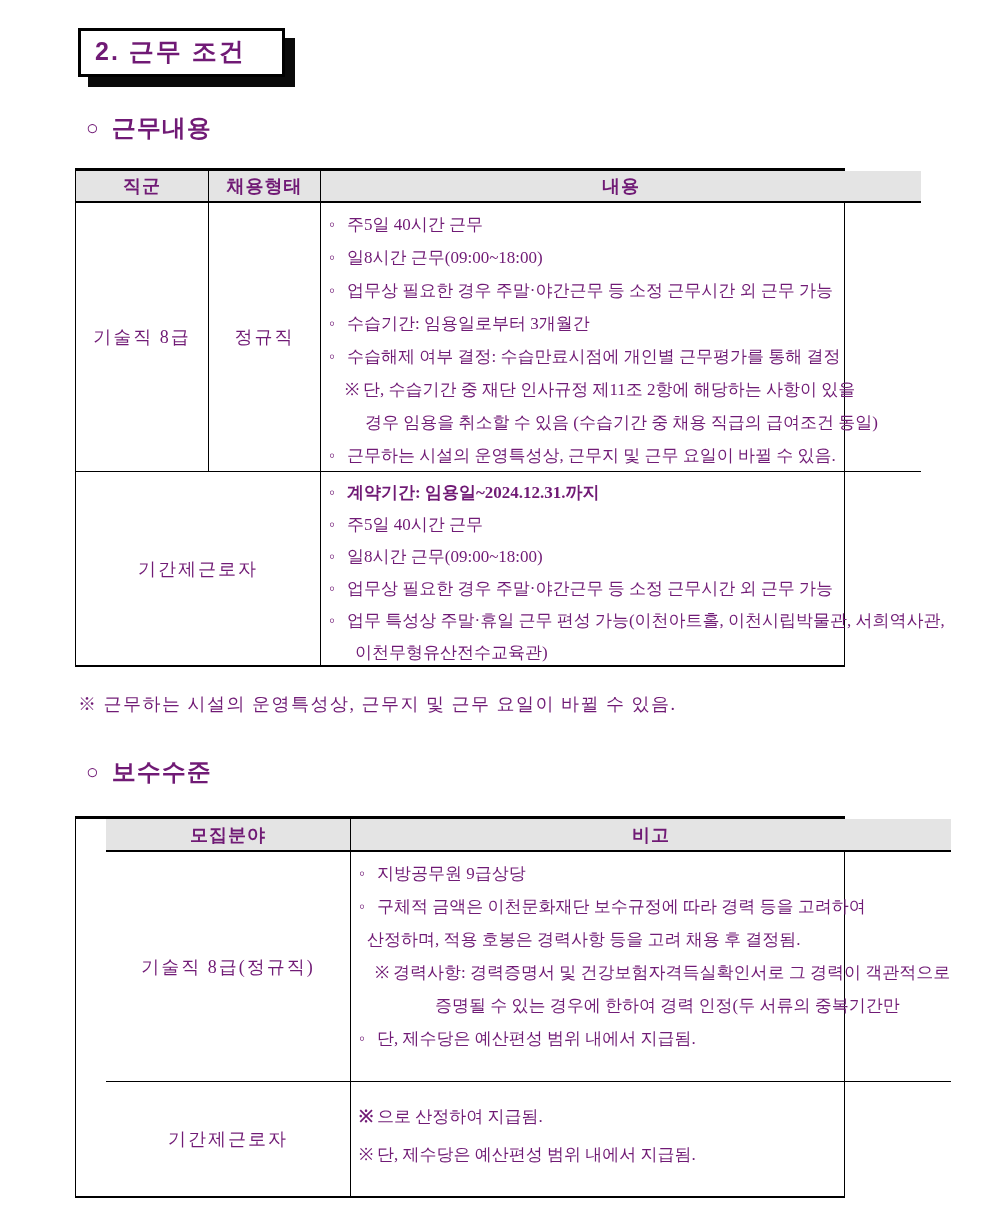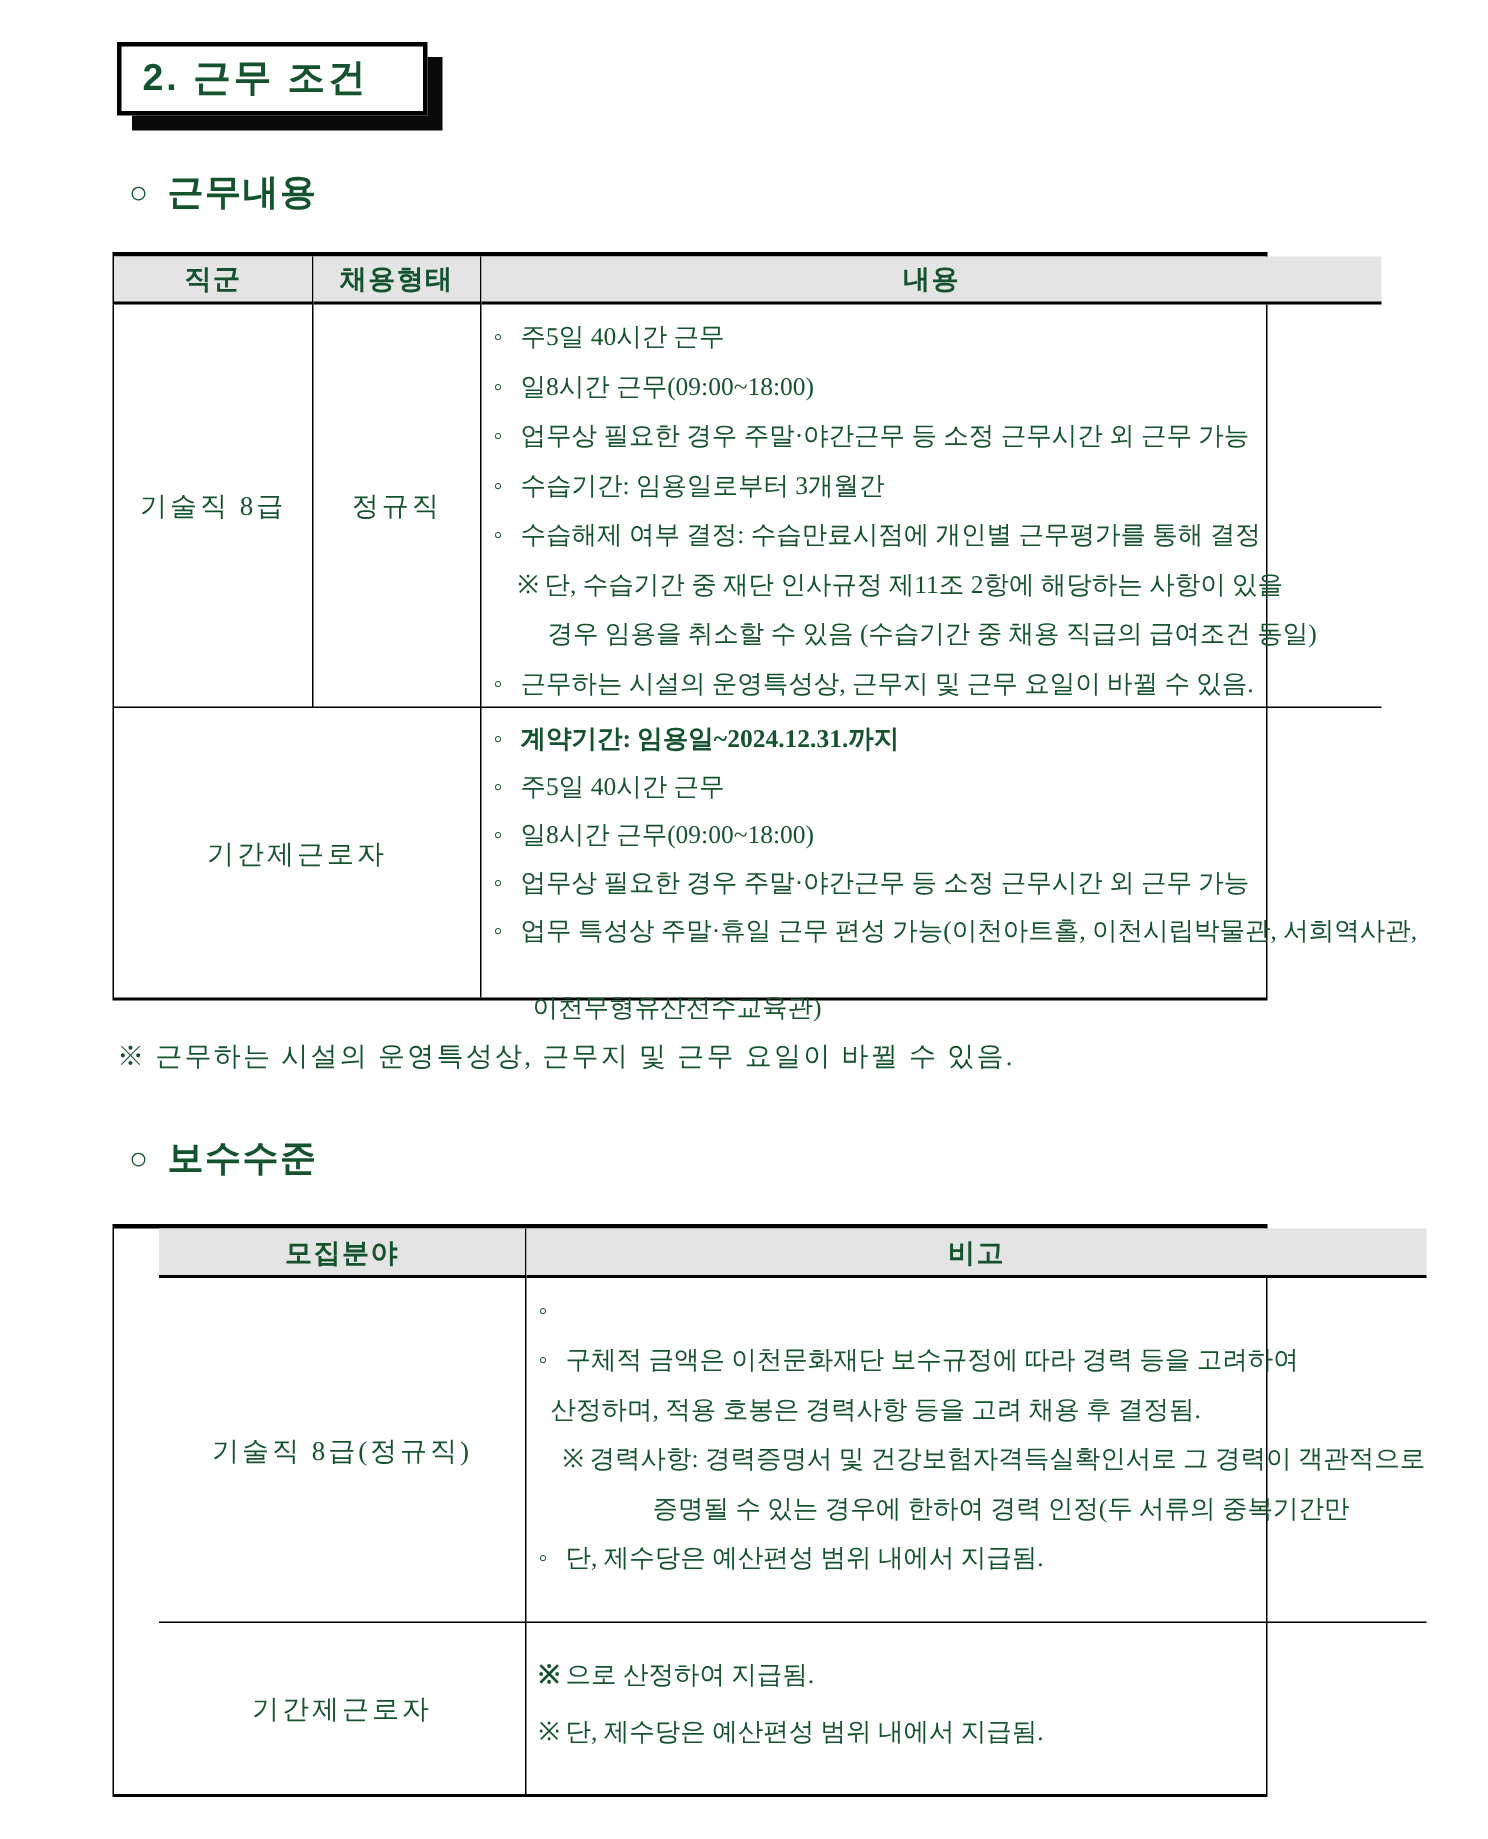--- a/index.html
+++ b/index.html
@@ -1,17 +1,17 @@
 <!DOCTYPE html>
 <html><head>
 <meta charset="utf-8">
 <style>
   html,body{margin:0;padding:0;background:#fff;}
   #page{position:relative;width:992px;height:1226px;background:#fff;overflow:hidden;
-        font-family:"Liberation Serif","DejaVu Serif",serif;color:#14532d;}
+        font-family:"Liberation Serif","DejaVu Serif",serif;color:#701a75;}
 
   
   .title-box{position:absolute;left:78px;top:28px;background:#fff;
     border:3px solid #000;box-shadow:10px 10px 0 0 #0a0a0a;
     padding:4px 36px 6px 14px;
     font-family:"Liberation Sans","DejaVu Sans",sans-serif;
     font-weight:bold;font-size:25px;letter-spacing:2px;}
 
   
   .sec{position:absolute;left:86px;
@@ -40,21 +40,21 @@
   .span2{grid-column:1 / 3;}
 
   
   .content{padding-top:5px;font-size:17px;}
   .lh33 .line{line-height:33px;} .lh32 .line{line-height:32px;}
   .lh38 .line{line-height:38px;}
   #t2r2c{padding-top:16px;}
   .line{display:flex;align-items:baseline;white-space:nowrap;}
   .line .m{flex:none;width:18px;text-align:left;}
   .pl8{padding-left:8px;} .pl16{padding-left:16px;} .pl24{padding-left:24px;}
-  .pl34{padding-left:34px;margin-top:19px;} .pl44{padding-left:44px;} .pl84{padding-left:84px;}
+  .pl34{padding-left:34px;} .pl44{padding-left:44px;} .pl84{padding-left:84px;}
   .bold{font-weight:bold;}
 
   
   .note{position:absolute;left:78px;top:692px;font-size:18px;letter-spacing:1.5px;}
 </style>
 </head>
 <body>
 
 <div id="page">
 
@@ -142,20 +142,21 @@
   </div>
 
   <div class="tbl" id="t2">
     <div class="cell th">모집분야</div>
     <div class="cell th last">비고</div>
 
     <div class="cell td-center">기술직 8급(정규직)</div>
     <div class="cell last content lh33">
       <div class="line pl8">
           <span class="m">◦</span>
+          <span>지방공무원 9급상당</span>
         </div>
       <div class="line pl8">
           <span class="m">◦</span>
           <span>구체적 금액은 이천문화재단 보수규정에 따라 경력 등을 고려하여</span>
         </div>
       <div class="line nm pl16">
           <span>산정하며, 적용 호봉은 경력사항 등을 고려 채용 후 결정됨.</span>
         </div>
       <div class="line pl24">
           <span class="m">※</span>

